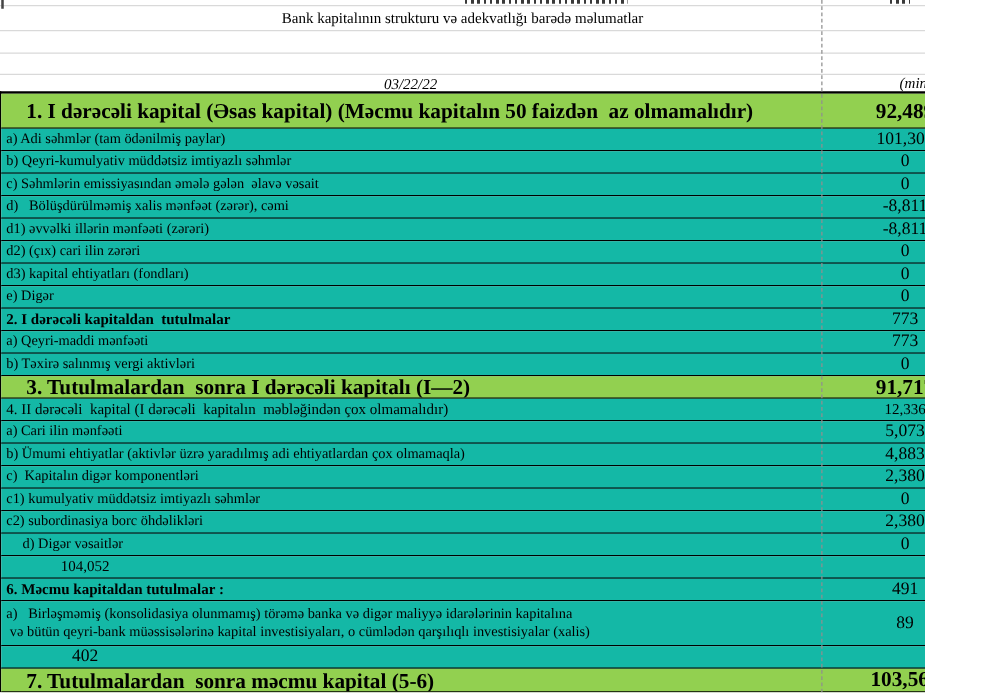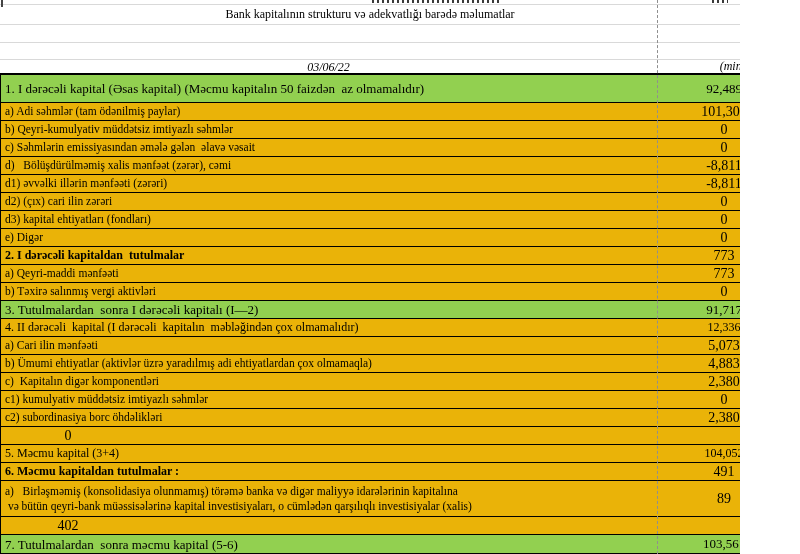--- a/index.html
+++ b/index.html
@@ -25,52 +25,52 @@
            font-size:12px; z-index:2; }
   .date  { position:absolute; top:60px; left:0; width:657px; text-align:center;
            font-style:italic; font-size:12px; z-index:2; }
   .unit  { position:absolute; top:59px; left:658px; width:130px; text-align:right;
            font-style:italic; font-size:12px; z-index:2; }
 
   
   .tbl { position:absolute; top:73px; left:0; width:792px; z-index:3;
          border-top:2px solid #000; border-left:1px solid #000; border-right:1px solid #000;
          box-sizing:border-box; }
-  .row { display:flex; height:18px; border-bottom:1px solid #000; box-sizing:border-box; background:#eab308; }
+  .row { display:flex; height:18px; border-bottom:1px solid #000; box-sizing:border-box; background:#14b8a6; }
   .row.first { height:28px; }
   .row.tall  { height:36px; }
   .row.last  { height:19px; }
   .lab { flex:1; display:flex; align-items:center; padding-left:4px;
          white-space:pre; overflow:hidden; font-size:11.5px; line-height:13px; }
   .lab.two { flex-direction:column; align-items:flex-start; justify-content:center; line-height:15px; }
   .val { width:134px; display:flex; align-items:center; justify-content:center;
          font-size:14px; }
   .green { background:#92d050; }
-  .green .lab, .green .val { font-weight:normal; font-size:13px; }
+  .green .lab, .green .val { font-weight:bold; font-size:17px;padding-left:20px; }
   .sec  .lab { font-weight:bold; font-size:12px; }
   .secb .lab, .secb .val { font-weight:normal; font-size:12px; }
   .indent .lab { padding-left:17px; }
 </style>
 </head>
 <body>
 
 <div id="screen">
 
   <div class="hline" style="top:4px"></div>
   <div class="hline" style="top:24px"></div>
   <div class="hline" style="top:42px"></div>
   <div class="hline" style="top:59px"></div>
   <div class="vline-right"></div>
 
   <div class="cut a"></div>
   <div class="cut b"></div>
   <div class="tick-tl"></div>
 
   <div class="title">Bank kapitalının strukturu və adekvatlığı barədə məlumatlar</div>
-  <div class="date">03/06/22</div>
+  <div class="date">03/22/22</div>
   <div class="unit">(min manatla)</div>
 
   <div class="tbl" id="tbl">
       <div class="row green first">
         <div class="lab">1. I dərəcəli kapital (Əsas kapital) (Məcmu kapitalın 50 faizdən  az olmamalıdır)</div>
         <div class="val">92,489</div>
       </div>
       <div class="row normal">
         <div class="lab">a) Adi səhmlər (tam ödənilmiş paylar)</div>
         <div class="val">101,300</div>
@@ -137,24 +137,24 @@
       </div>
       <div class="row normal">
         <div class="lab">c1) kumulyativ müddətsiz imtiyazlı səhmlər</div>
         <div class="val">0</div>
       </div>
       <div class="row normal">
         <div class="lab">c2) subordinasiya borc öhdəlikləri</div>
         <div class="val">2,380</div>
       </div>
       <div class="row indent">
+        <div class="lab">d) Digər vəsaitlər</div>
         <div class="val">0</div>
       </div>
       <div class="row secb">
-        <div class="lab">5. Məcmu kapital (3+4)</div>
         <div class="val">104,052</div>
       </div>
       <div class="row sec">
         <div class="lab">6. Məcmu kapitaldan tutulmalar :</div>
         <div class="val">491</div>
       </div>
       <div class="row tall">
         <div class="lab two"><div>a)   Birləşməmiş (konsolidasiya olunmamış) törəmə banka və digər maliyyə idarələrinin kapitalına</div><div> və bütün qeyri-bank müəssisələrinə kapital investisiyaları, o cümlədən qarşılıqlı investisiyalar (xalis)</div></div>
         <div class="val">89</div>
       </div>

